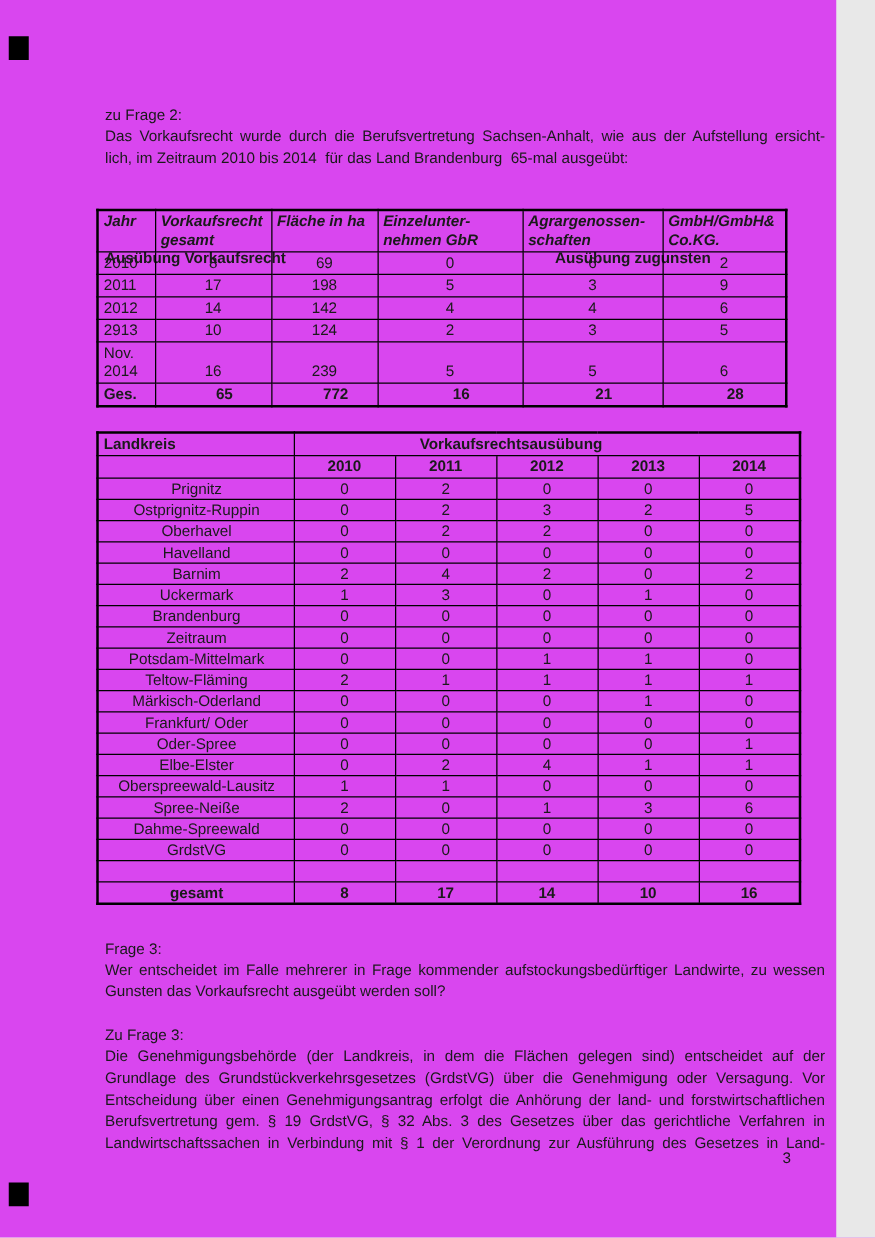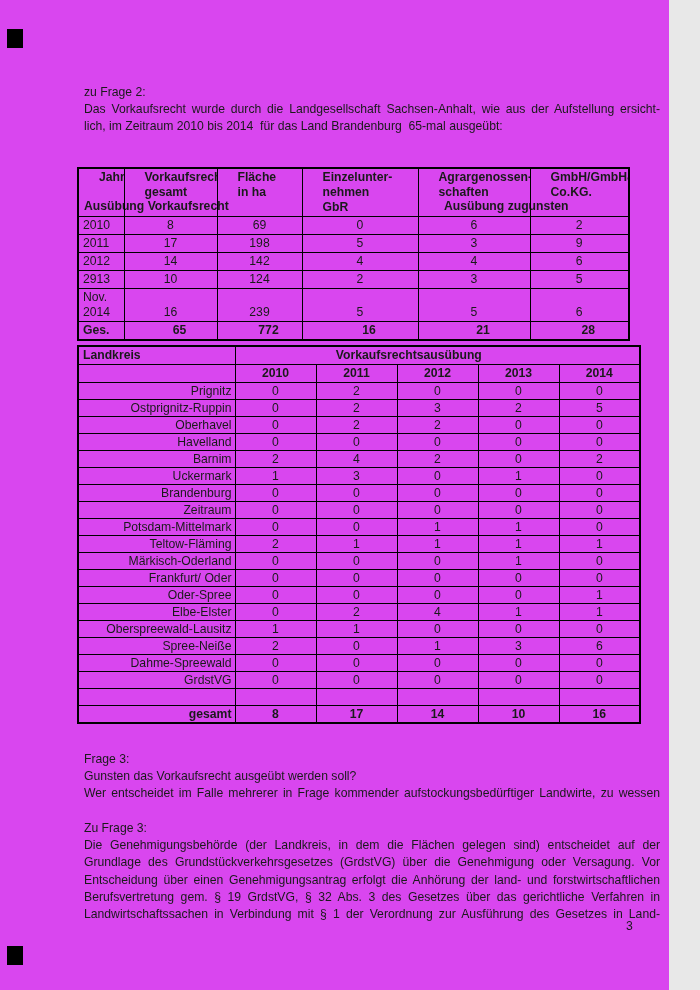--- a/index.html
+++ b/index.html
@@ -21,48 +21,48 @@
   .captions { top:150px; height:18px; font-weight:bold;margin-top:48px; }
   .cap-right{ position:absolute; left:360px; top:0; }
   .frage3   { top:751px; }
   .zufrage3 { top:820px; }
 
   table { position:absolute; left:77px; border-collapse:collapse; table-layout:fixed;
           font-size:12.2px; line-height:15px; color:#1a1a1a; border:2px solid #000; }
   th, td { border:1px solid #000; overflow:hidden; }
 
   .t1 { top:167px; width:551px; }
-  .t1 th { font-weight:bold; text-align:left; vertical-align:top;
-           padding:1px 20px; white-space:pre-line; height:30px; }
+  .t1 th { font-style:italic; font-weight:bold; text-align:left; vertical-align:top;
+           padding:1px 4px; white-space:pre-line; height:30px; }
   .t1 td { text-align:center; vertical-align:bottom; padding:1px 3px; height:15px;
            white-space:pre-line; }
   .t1 td:first-child { text-align:left; padding-left:4px; }
   .t1 tfoot td { font-weight:bold;padding-left:21px; }
 
   .t2 { top:345px; width:562px; }
   .t2 thead th { font-weight:bold; padding:1px 4px; height:15px; text-align:center; }
   .t2 .lk { text-align:left;margin-top:20px; }
   .t2 .span-h { padding-right:61px; }
   .t2 td { text-align:center; height:16px; padding:0 3px; white-space:pre-line; }
-  .t2 td:first-child { text-align:right; padding-left:4px; }
+  .t2 td:first-child { text-align:center; padding-left:4px; }
   .t2 tfoot td { font-weight:bold; }
 
   .page-number { position:absolute; left:626px; top:919px; font-size:12.2px; }
 </style>
 </head>
 <body>
 
 <div class="page">
 
   <div class="scan-mark mark-top"></div>
   <div class="scan-mark mark-bottom"></div>
 
   <div class="block intro">
     <div class="line pre">zu Frage 2:</div>
-    <div class="line just">Das Vorkaufsrecht wurde durch die Landgesellschaft Sachsen-Anhalt, wie aus der Aufstellung ersicht-</div>
+    <div class="line just">Das Vorkaufsrecht wurde durch die Berufsvertretung Sachsen-Anhalt, wie aus der Aufstellung ersicht-</div>
     <div class="line pre">lich, im Zeitraum 2010 bis 2014  für das Land Brandenburg  65-mal ausgeübt:</div>
   </div>
 
   <div class="block captions">
     <span class="cap-left">Ausübung Vorkaufsrecht</span>
     <span class="cap-right">Ausübung zugunsten</span>
   </div>
 
   <table class="t1">
     <colgroup>
@@ -326,22 +326,22 @@
           <td>17</td>
           <td>14</td>
           <td>10</td>
           <td>16</td>
         </tr>
       </tfoot>
   </table>
 
   <div class="block frage3">
     <div class="line pre">Frage 3:</div>
+    <div class="line just">Wer entscheidet im Falle mehrerer in Frage kommender aufstockungsbedürftiger Landwirte, zu wessen</div>
     <div class="line pre">Gunsten das Vorkaufsrecht ausgeübt werden soll?</div>
-    <div class="line just">Wer entscheidet im Falle mehrerer in Frage kommender aufstockungsbedürftiger Landwirte, zu wessen</div>
   </div>
 
   <div class="block zufrage3">
     <div class="line pre">Zu Frage 3:</div>
     <div class="line just">Die Genehmigungsbehörde (der Landkreis, in dem die Flächen gelegen sind)  entscheidet auf der</div>
     <div class="line just">Grundlage des Grundstückverkehrsgesetzes (GrdstVG) über die Genehmigung oder Versagung. Vor</div>
     <div class="line just">Entscheidung über einen Genehmigungsantrag erfolgt die Anhörung der land- und forstwirtschaftlichen</div>
     <div class="line just">Berufsvertretung gem. § 19 GrdstVG, § 32 Abs. 3 des Gesetzes über das gerichtliche Verfahren in</div>
     <div class="line just">Landwirtschaftssachen in Verbindung mit § 1 der Verordnung zur Ausführung des Gesetzes in Land-</div>
   </div>

